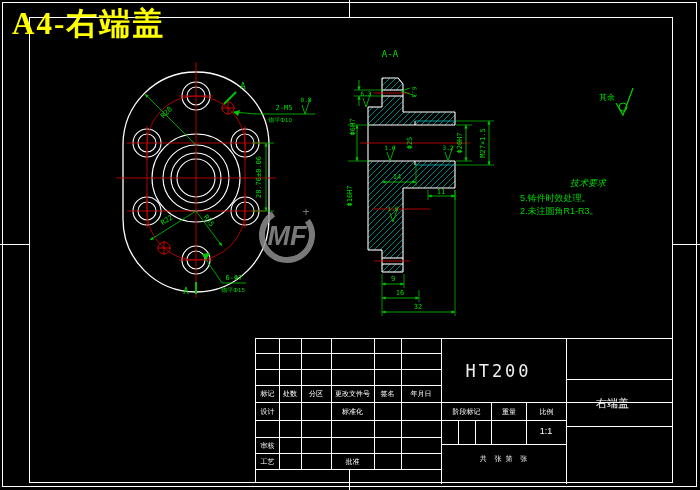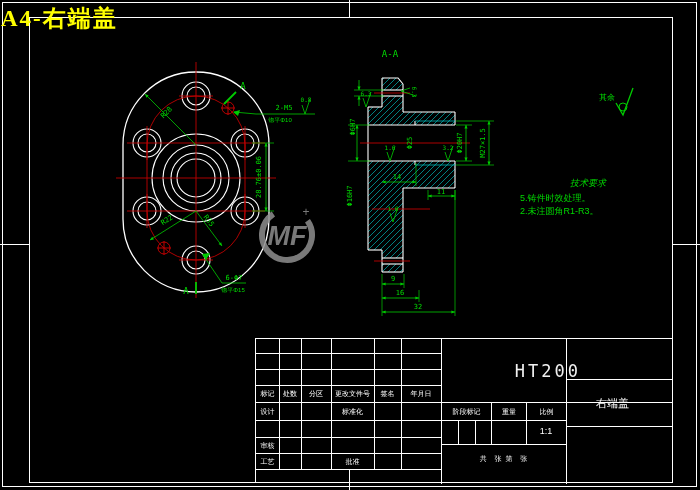--- a/index.html
+++ b/index.html
@@ -1,37 +1,37 @@
 <!DOCTYPE html>
 <html><head>
 <meta charset="utf-8">
 <style>
   html,body{margin:0;padding:0;background:#000;}
   #canvas{position:relative;width:700px;height:490px;background:#000;overflow:hidden;
           font-family:"Liberation Sans",sans-serif;}
   .wline{position:absolute;background:#fff;}
   .frame{position:absolute;border:1px solid #fff;box-sizing:border-box;background:transparent;}
-  #main-title{position:absolute;left:1px;top:3px;font-family:"Liberation Serif",serif;
-              font-weight:bold;font-size:23px;color:#ffff00;letter-spacing:2px;z-index:6;text-align:center;}
+  #main-title{position:absolute;left:12px;top:3px;font-family:"Liberation Serif",serif;
+              font-weight:bold;font-size:31px;color:#ffff00;letter-spacing:2px;z-index:6;text-align:center;}
   
   #tech-req{position:absolute;left:520px;top:177px;width:136px;color:#00d800;
             font-size:9px;line-height:13px;z-index:4;}
   #tech-req .tr-title{text-align:center;margin-bottom:2px;font-style:italic;}
   
   #watermark{position:absolute;left:256px;top:204px;display:flex;align-items:center;gap:6px;
              color:#8f8f8f;opacity:.85;z-index:9;}
   #wm-name{font-size:30px;font-weight:bold;letter-spacing:7px;line-height:30px;}
   #wm-url{font-size:15px;font-weight:bold;letter-spacing:1.5px;font-family:"DejaVu Sans",sans-serif;}
   
   #title-block{position:absolute;left:255px;top:338px;width:418px;height:145px;
                border:1px solid #fff;box-sizing:border-box;z-index:5;}
   #title-block .tl{position:absolute;background:#fff;}
   #title-block .cell{position:absolute;color:#fff;font-size:7px;line-height:9px;
                      text-align:center;white-space:nowrap;overflow:visible;}
-  #tb-material{position:absolute;left:200px;top:22px;width:125px;text-align:right;color:#f0f0f0;
+  #tb-material{position:absolute;left:180px;top:22px;width:125px;text-align:center;color:#f0f0f0;
                font-family:"DejaVu Sans Mono",monospace;font-size:17px;letter-spacing:3px;}
   #tb-partname{position:absolute;left:310px;top:57px;width:93px;text-align:center;color:#fff;font-size:11px;}
   #tb-scaleval{position:absolute;left:270px;top:87px;width:40px;text-align:center;color:#fff;font-size:9px;}
   #tb-sheet{position:absolute;left:185px;top:115px;width:125px;text-align:center;color:#fff;
             font-size:7px;white-space:pre;}
   svg text{user-select:none;}
   .g{fill:#00dd00;font-family:"DejaVu Sans Mono",monospace;font-size:7px;}
   .gc{fill:#00dd00;font-family:"Liberation Sans",sans-serif;font-size:6px;}
   .gl{fill:#00dd00;font-family:"DejaVu Sans Mono",monospace;font-size:9px;}
 </style>

